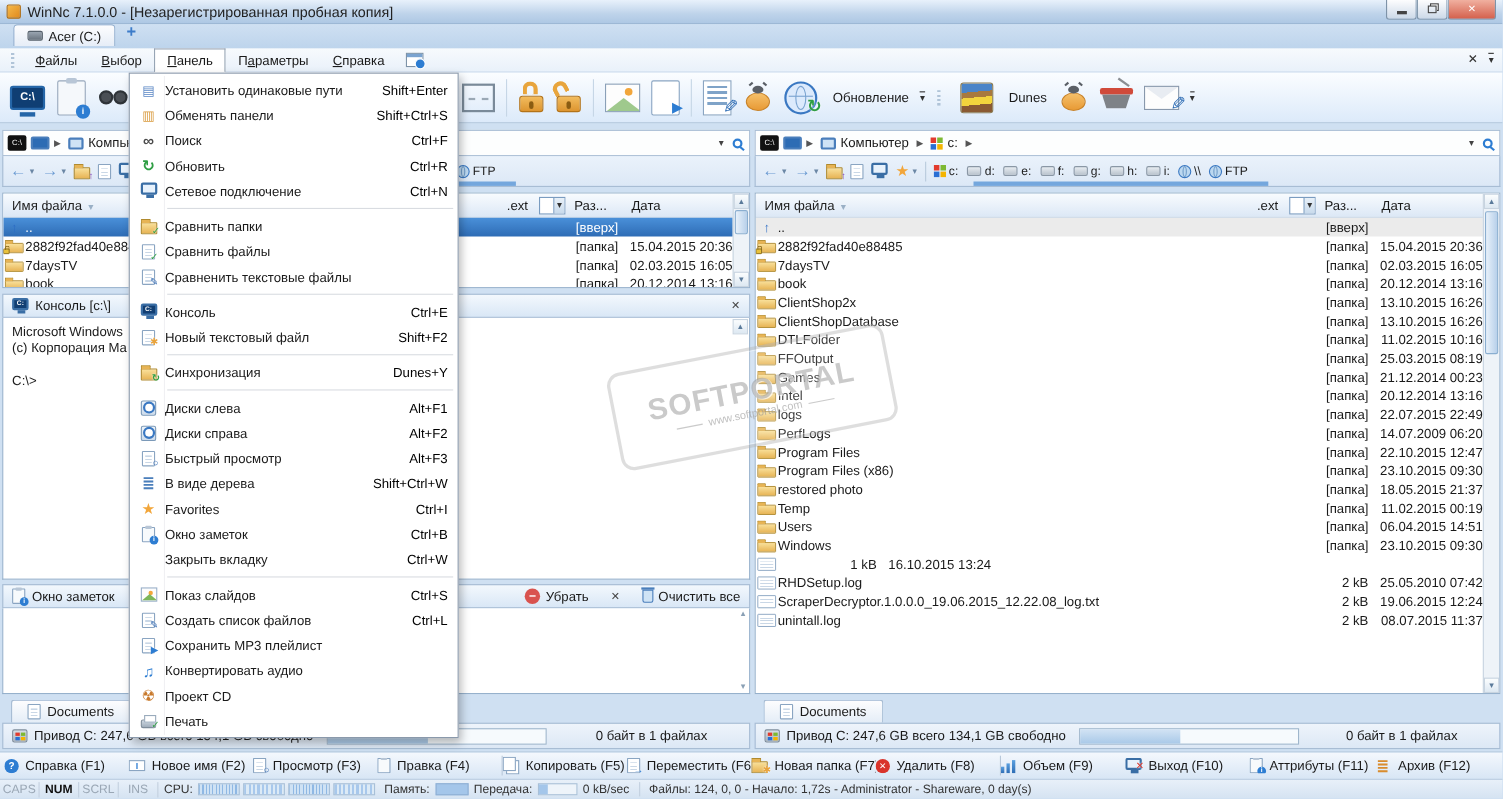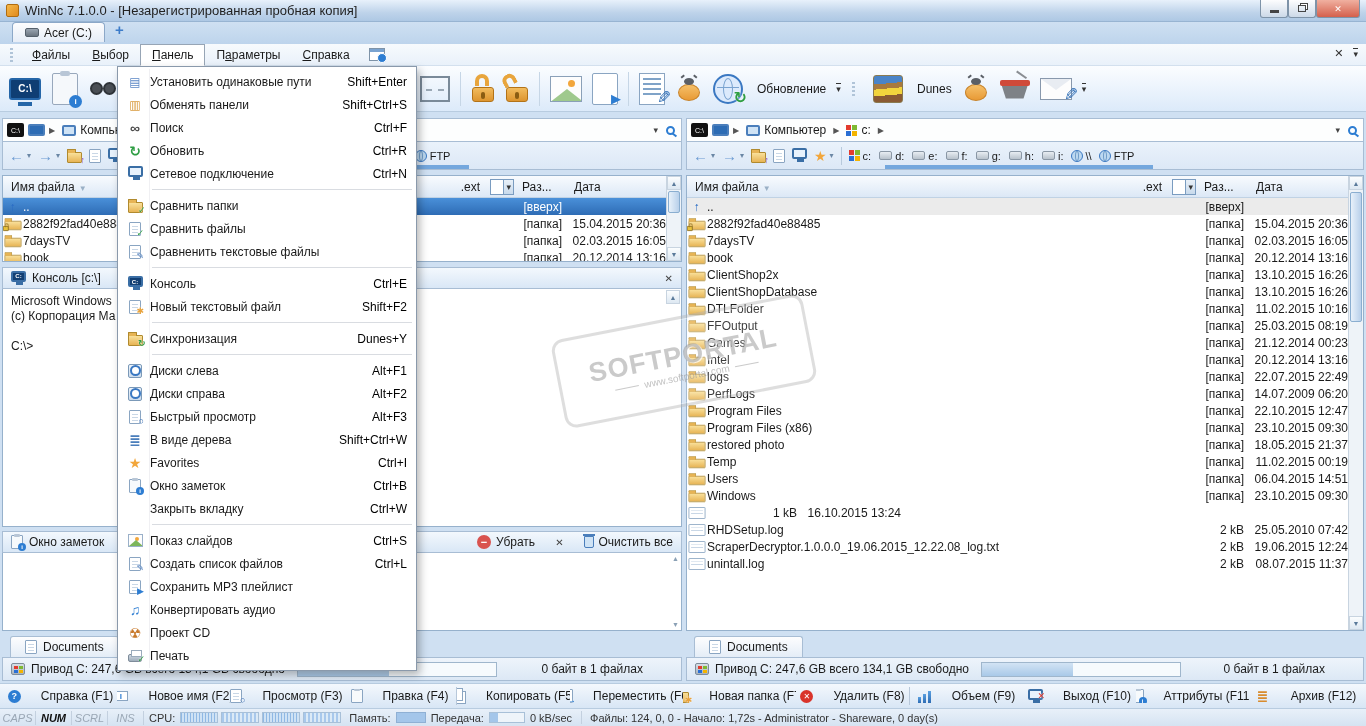--- a/index.html
+++ b/index.html
@@ -213,26 +213,26 @@
   .mi-sep { height:1px; background:#d9dce1; margin:4px 4px 4px 34px; }
 
   
   .watermark { position:absolute; left:556px; top:316px; width:256px; height:90px; transform:rotate(-11deg); border:3px solid rgba(160,160,160,0.35); border-radius:12px; background:rgba(255,255,255,0.15); box-shadow:inset 0 0 0 1px rgba(255,255,255,.4); z-index:6; display:flex; flex-direction:column; align-items:center; justify-content:center; pointer-events:none; }
   .wm1 { font-size:27px; font-weight:bold; letter-spacing:1px; color:rgba(150,150,150,.5); text-shadow:1px 1px 0 rgba(255,255,255,.7); }
   .wm2 { font-size:10px; color:rgba(150,150,150,.6); display:flex; align-items:center; gap:6px; }
   .wm-dash { width:24px; height:1px; background:rgba(150,150,150,.5); display:inline-block; }
 
   
   .fkeybar { position:absolute; left:0; top:683px; width:1366px; height:26px; background:linear-gradient(#f4f8fd,#d8e6f5); border-top:1px solid #b8cce0; border-bottom:1px solid #b8cce0; display:flex; align-items:center; padding:0 4px; }
-  .fk { flex:1; display:flex; align-items:center; justify-content:center; gap:20px; font-size:12px; white-space:nowrap; overflow:hidden; }
+  .fk { flex:1; display:flex; align-items:center; gap:6px; font-size:12px; white-space:nowrap; overflow:hidden; }
   .fk-sep { width:1px; height:18px; background:#b8c8da; flex:0 0 auto; }
 
   
   .statusbar { position:absolute; left:0; top:709px; width:1366px; height:17px; background:linear-gradient(#e8f0f9,#d5e3f2); display:flex; align-items:center; font-size:11px; color:#333; }
-  .lock { width:36px; text-align:center; border-right:1px solid #c3d0df; padding:1px 0;font-style:italic; }
+  .lock { width:36px; text-align:center; border-right:1px solid #c3d0df; padding:1px 0; }
   .lock.dim { color:#9aa7b5; }
   .lock.on { color:#111; font-weight:bold; }
   .sb-label { padding:0 5px; white-space:nowrap; }
   .graph { width:38px; height:11px; margin-right:3px; border:1px solid #a8c0d8; background:
      repeating-linear-gradient(90deg, #8fb8e4 0 1px, #cfe2f4 1px 3px); }
   .graph.alt { background:repeating-linear-gradient(90deg, #a8c8ec 0 2px, #dcEaf6 2px 4px); }
   .membar { width:30px; height:11px; background:#a4c6ea; border:1px solid #8fb0d4; }
   .xferbar { width:36px; height:11px; background:#eef4fa; border:1px solid #a8c0d8; position:relative; }
   .xferbar::before { content:""; position:absolute; left:0; top:0; bottom:0; width:8px; background:#a4c6ea; }
   .sb-sep { width:1px; height:13px; background:#c3d0df; margin:0 4px; }

